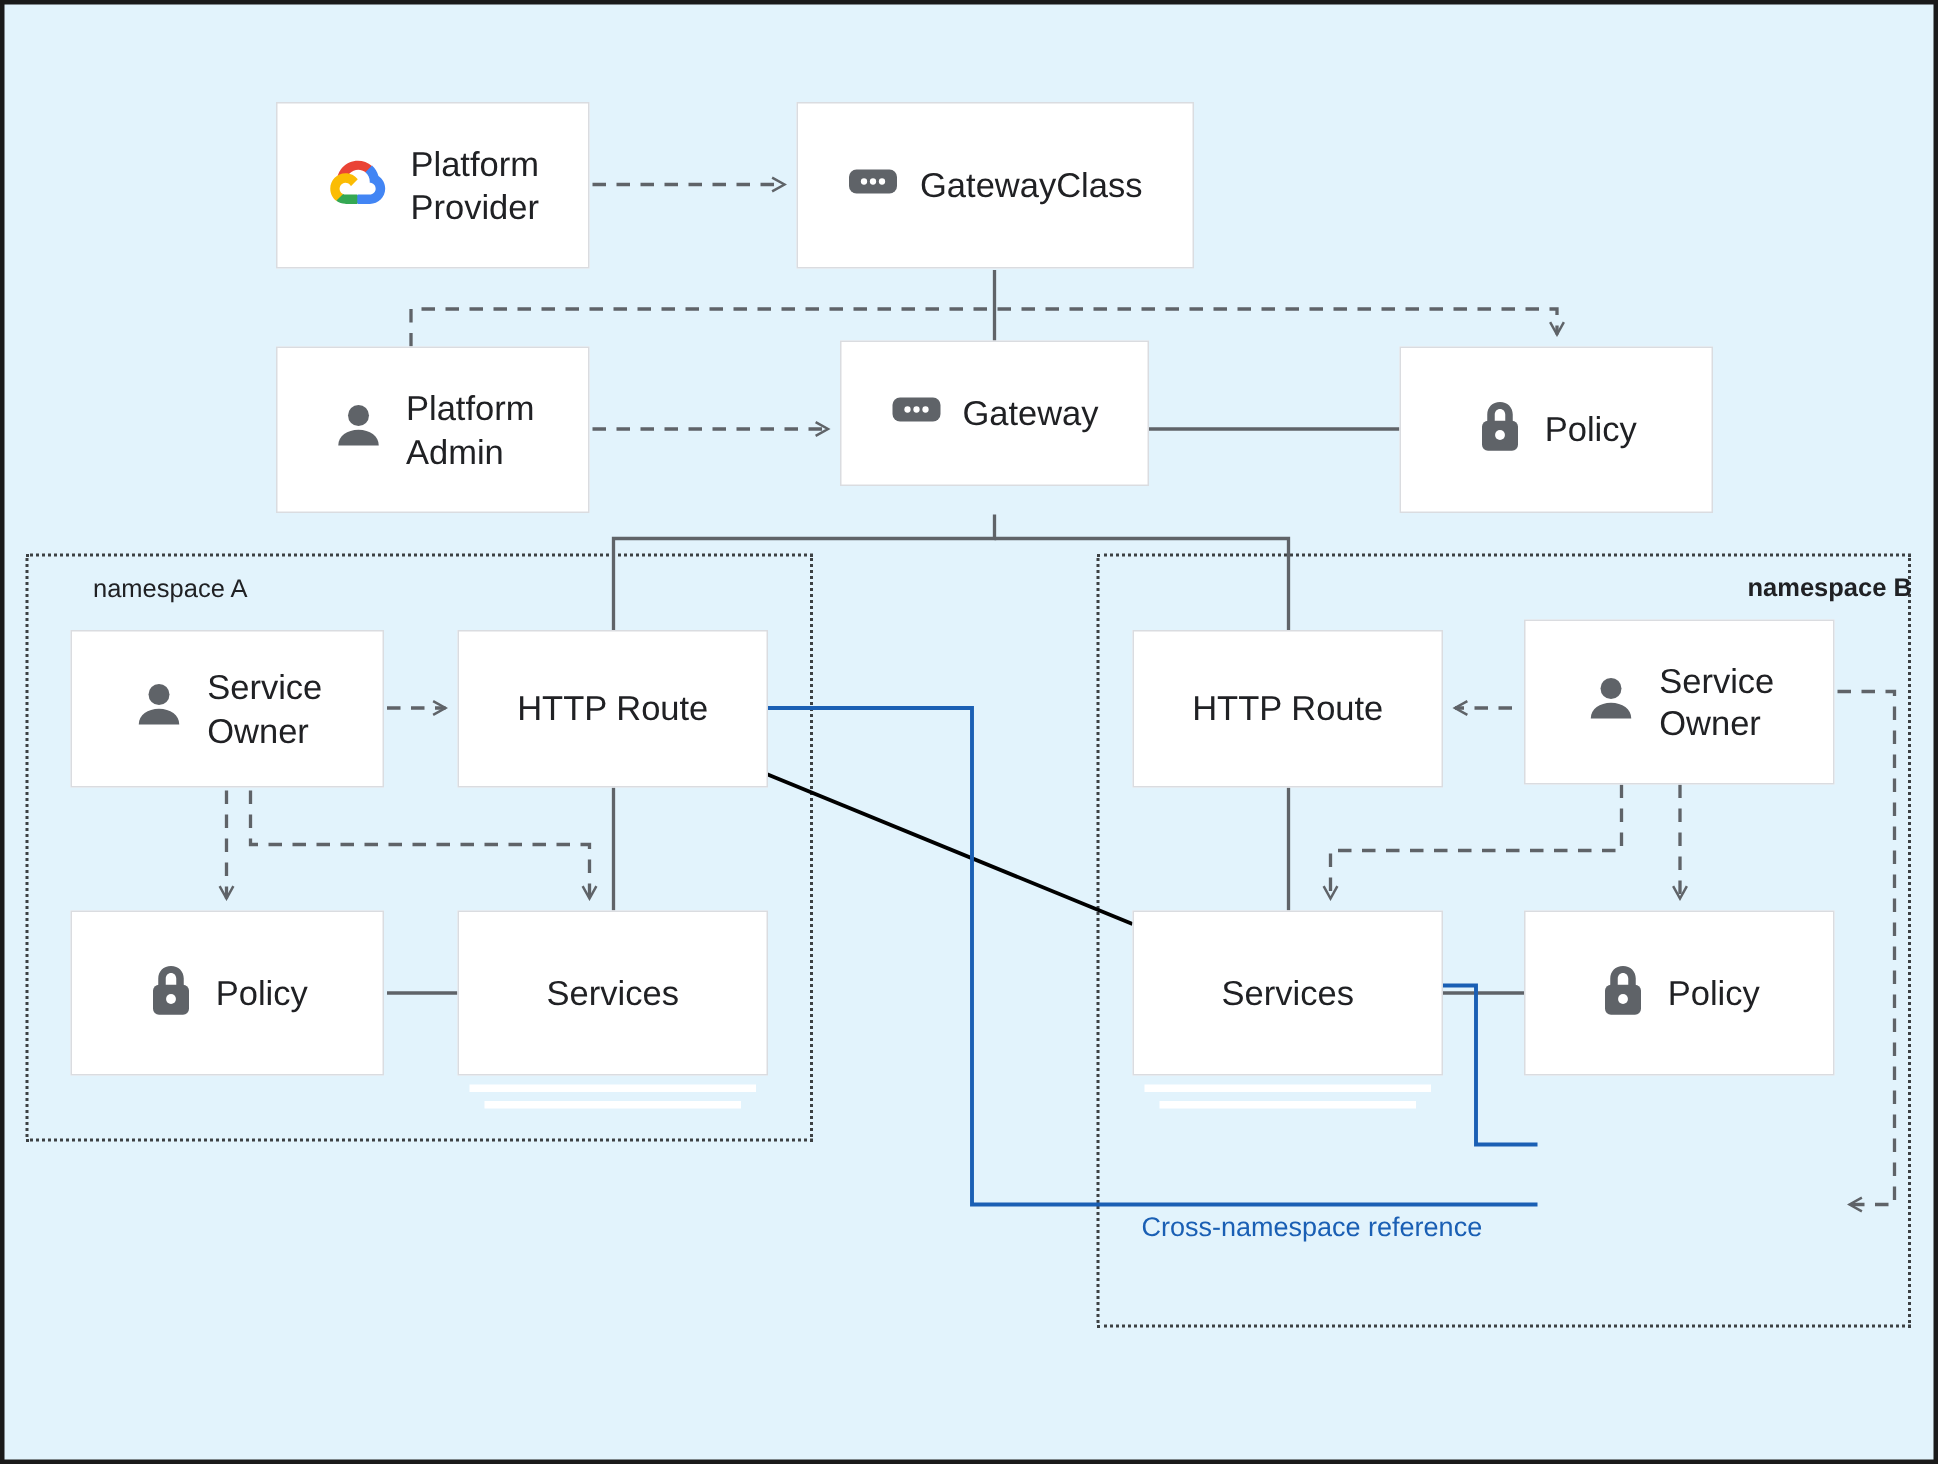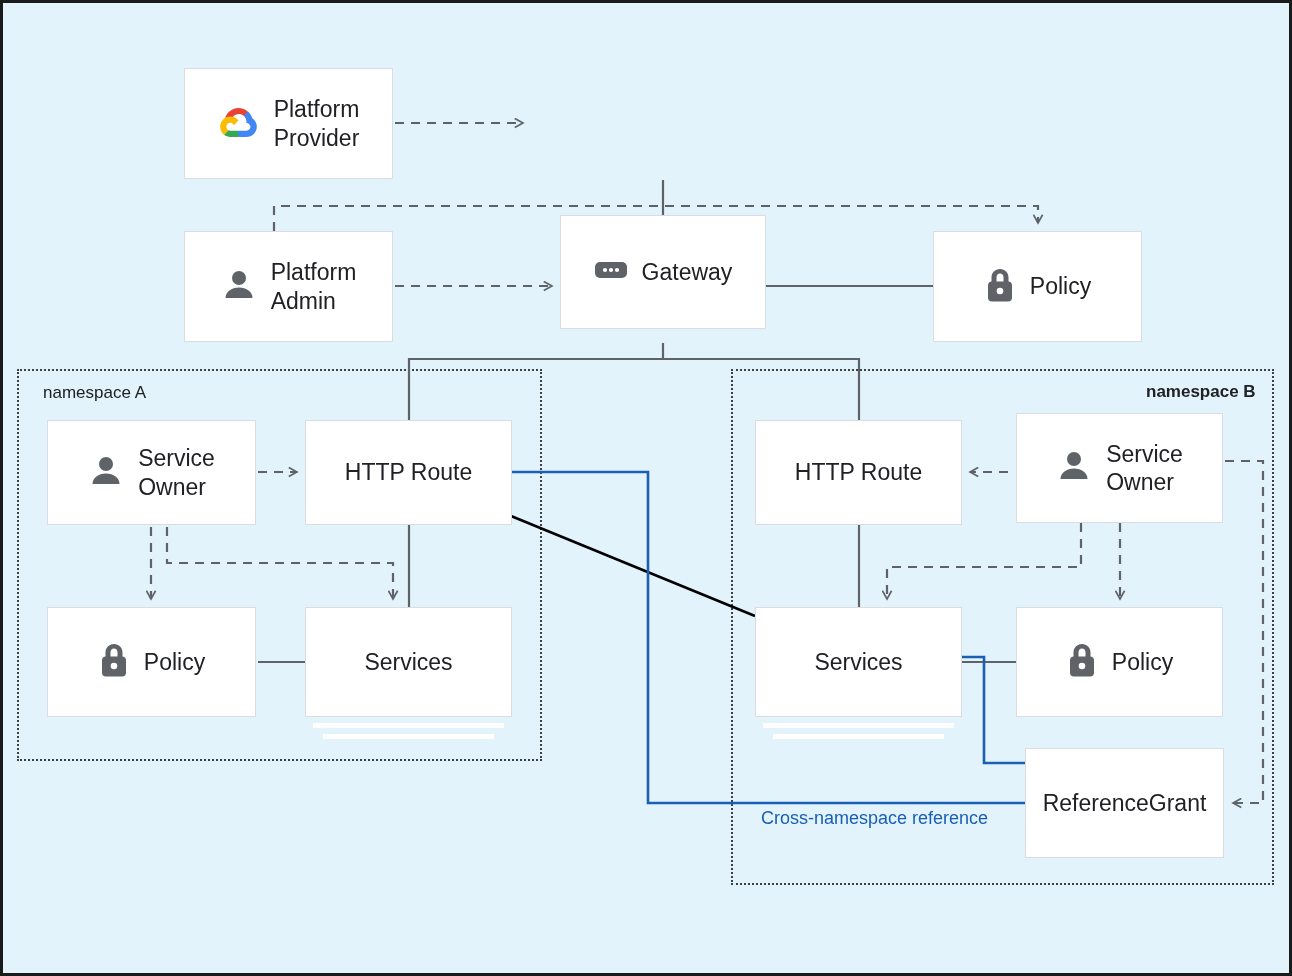--- a/index.html
+++ b/index.html
@@ -8,21 +8,21 @@
           font-family:"Liberation Sans","DejaVu Sans",sans-serif;}
   svg.layer{position:absolute;left:0;top:0;width:1292px;height:976px;overflow:visible;}
   svg.wires{z-index:1;}
   .node{position:absolute;background:#ffffff;border:1px solid #dadce0;
         box-sizing:border-box;display:flex;align-items:center;justify-content:center;
         z-index:3;}
   .node .inner{display:flex;align-items:center;gap:14px;}
   .node .label{font-size:23px;color:#202124;line-height:1.22;white-space:pre-line;}
   .node.center .label{text-align:left;}
   .ns-box{position:absolute;border:2px dotted #3c4043;box-sizing:border-box;z-index:0;}
-  .ns-label{position:absolute;font-size:17px;color:#202124;z-index:2;white-space:nowrap;}
+  .ns-label{position:absolute;font-size:17px;color:#202124;z-index:2;white-space:nowrap;margin-left:19px;}
   .stack-bar{position:absolute;background:#ffffff;height:5px;z-index:2;}
   .xns-label{position:absolute;font-size:18px;color:#1a5fb4;z-index:4;white-space:nowrap;}
   .ico{flex:0 0 auto;display:block;}
 </style>
 </head>
 <body>
 
 <div id="canvas">
 
   <div class="ns-box" style="left:14px;top:366px;width:525px;height:392px;"></div>
@@ -93,44 +93,57 @@
           <path d="M39.2 14.8c-.83-3.05-2.5-5.8-4.9-7.9l-5.05 5.05c2.15 1.76 3.38 4.4 3.33 7.18v.9c2.48 0 4.5 2.01 4.5 4.49s-2.02 4.4-4.5 4.4h-9l-.88.95v5.4l.88.83h9c6.45.05 11.7-5.08 11.76-11.53.03-3.9-1.87-7.57-5.1-9.77z" fill="#4285f4"></path>
           <path d="M14.1 36.1h8.98V28.9H14.1c-.64 0-1.26-.14-1.84-.4l-1.27.39-3.63 3.55-.32 1.22c2.03 1.53 4.5 2.36 7.06 2.34z" fill="#34a853"></path>
           <path d="M14.1 12.8C7.65 12.84 2.45 18.1 2.49 24.55c.02 3.6 1.7 7 4.55 9.2l5.22-5.22c-2.26-1.02-3.27-3.68-2.25-5.95 1.02-2.26 3.68-3.27 5.95-2.25 1 .45 1.8 1.25 2.25 2.25l5.22-5.22c-2.22-2.9-5.67-4.6-9.33-4.56z" fill="#fbbc04"></path>
         </svg>
       </span>
       <span class="label">Platform
 Provider</span>
     </div>
   </div>
 
-
-  <div class="node" style="left:181px;top:228px;width:209px;height:111px;">
-    <div class="inner">
-      <span class="ico">
-        <svg width="36" height="36" viewBox="0 0 36 36">
-          <circle cx="18" cy="11" r="7" fill="#5f6368"></circle>
-          <path d="M4.5 31c0-6.3 6-10.5 13.5-10.5S31.5 24.7 31.5 31z" fill="#5f6368"></path>
-        </svg>
-      </span>
-      <span class="label">Platform
-Admin</span>
-    </div>
-  </div>
-
-  <div class="node" style="left:557px;top:212px;width:206px;height:114px;">
+  <div class="node" style="left:528px;top:65px;width:265px;height:111px;">
     <div class="inner">
       <span class="ico">
         <svg width="34" height="24" viewBox="0 0 34 24">
           <rect x="1" y="4" width="32" height="16" rx="5" fill="#5f6368"></rect>
           <circle cx="11" cy="12" r="2.1" fill="#ffffff"></circle>
           <circle cx="17" cy="12" r="2.1" fill="#ffffff"></circle>
           <circle cx="23" cy="12" r="2.1" fill="#ffffff"></circle>
         </svg>
       </span>
+      <span class="label">GatewayClass</span>
+    </div>
+  </div>
+
+  <div class="node" style="left:181px;top:228px;width:209px;height:111px;">
+    <div class="inner">
+      <span class="ico">
+        <svg width="36" height="36" viewBox="0 0 36 36">
+          <circle cx="18" cy="11" r="7" fill="#5f6368"></circle>
+          <path d="M4.5 31c0-6.3 6-10.5 13.5-10.5S31.5 24.7 31.5 31z" fill="#5f6368"></path>
+        </svg>
+      </span>
+      <span class="label">Platform
+Admin</span>
+    </div>
+  </div>
+
+  <div class="node" style="left:557px;top:224px;width:206px;height:97px;">
+    <div class="inner">
+      <span class="ico">
+        <svg width="34" height="24" viewBox="0 0 34 24">
+          <rect x="1" y="4" width="32" height="16" rx="5" fill="#5f6368"></rect>
+          <circle cx="11" cy="12" r="2.1" fill="#ffffff"></circle>
+          <circle cx="17" cy="12" r="2.1" fill="#ffffff"></circle>
+          <circle cx="23" cy="12" r="2.1" fill="#ffffff"></circle>
+        </svg>
+      </span>
       <span class="label">Gateway</span>
     </div>
   </div>
 
   <div class="node" style="left:930px;top:228px;width:209px;height:111px;">
     <div class="inner">
       <span class="ico">
         <svg width="32" height="38" viewBox="0 0 32 38">
           <path d="M16 3c-5 0-8.5 3.6-8.5 8.4V17h5v-5.6c0-2.2 1.5-3.8 3.5-3.8s3.5 1.6 3.5 3.8V17h5v-5.6C24.5 6.6 21 3 16 3z" fill="#5f6368"></path>
           <rect x="4" y="15.5" width="24" height="20" rx="4" fill="#5f6368"></rect>
@@ -214,19 +227,14 @@
         <svg width="32" height="38" viewBox="0 0 32 38">
           <path d="M16 3c-5 0-8.5 3.6-8.5 8.4V17h5v-5.6c0-2.2 1.5-3.8 3.5-3.8s3.5 1.6 3.5 3.8V17h5v-5.6C24.5 6.6 21 3 16 3z" fill="#5f6368"></path>
           <rect x="4" y="15.5" width="24" height="20" rx="4" fill="#5f6368"></rect>
           <circle cx="16" cy="25" r="3.3" fill="#ffffff"></circle>
         </svg>
       </span>
       <span class="label">Policy</span>
     </div>
   </div>
 
-  <div class="node center" style="left:1022px;top:745px;width:199px;height:110px;">
-    <div class="inner">
-      <span class="label">ReferenceGrant</span>
-    </div>
-  </div>
 
 </div>
 
 </body></html>

